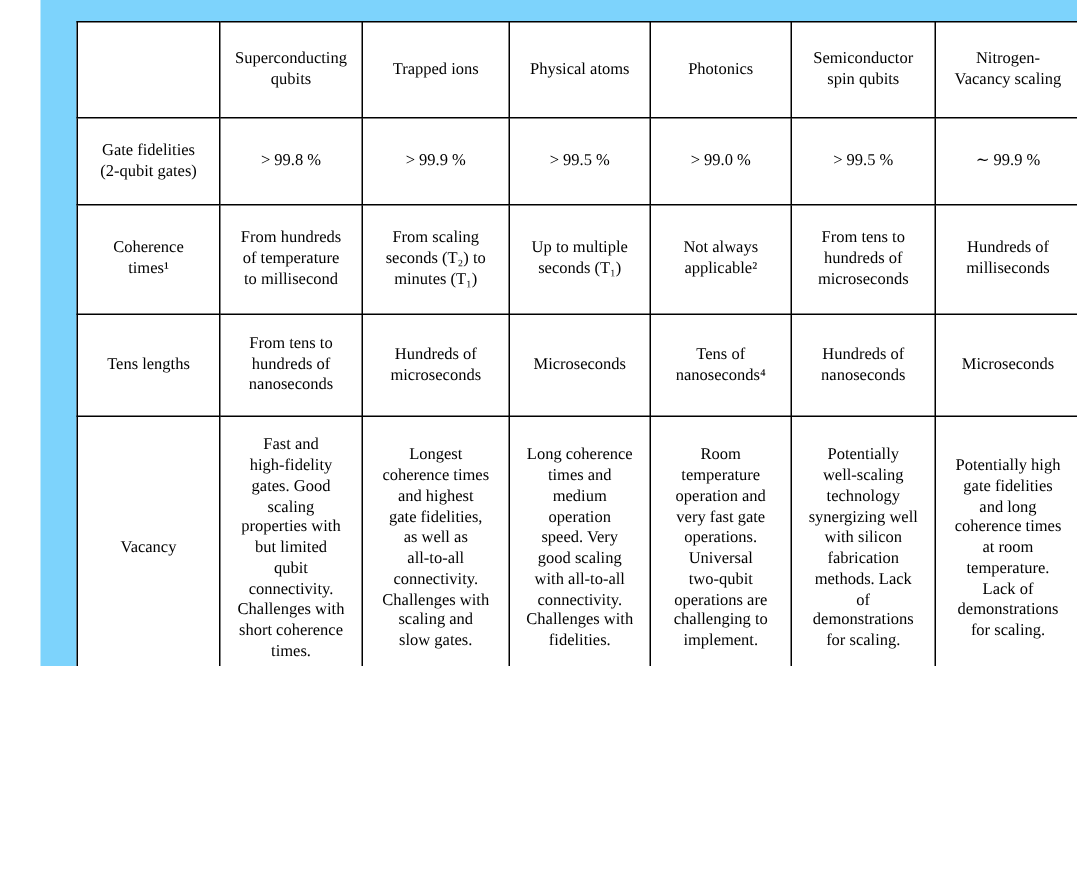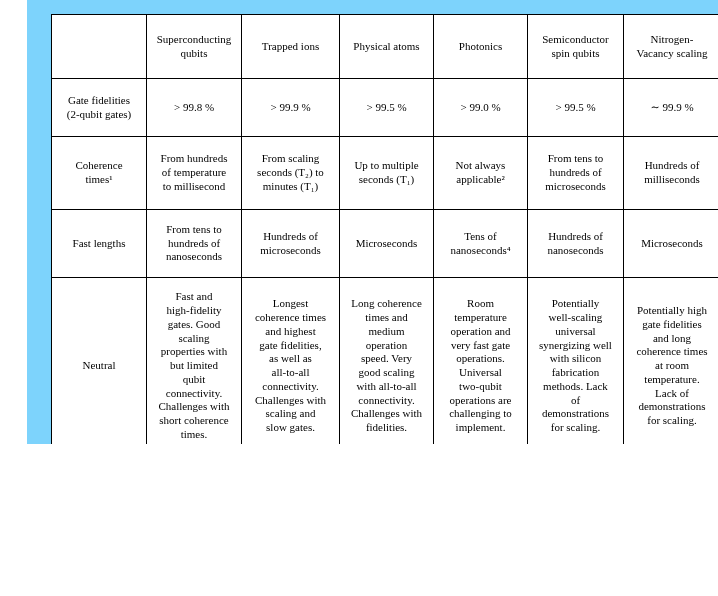--- a/index.html
+++ b/index.html
@@ -98,35 +98,35 @@
 seconds (T₁)</td>
         <td>Not always
 applicable²</td>
         <td>From tens to
 hundreds of
 microseconds</td>
         <td>Hundreds of
 milliseconds</td>
       </tr>
       <tr class="h-r2">
-        <th>Fast lengths</th>
+        <th>Tens lengths</th>
         <td>From tens to
 hundreds of
 nanoseconds</td>
         <td>Hundreds of
 microseconds</td>
         <td>Microseconds</td>
         <td>Tens of
 nanoseconds⁴</td>
         <td>Hundreds of
 nanoseconds</td>
         <td>Microseconds</td>
       </tr>
       <tr class="h-r5">
-        <th>Neutral</th>
+        <th>Vacancy</th>
         <td>Fast and
 high-fidelity
 gates. Good
 scaling
 properties with
 but limited
 qubit
 connectivity.
 Challenges with
 short coherence
@@ -156,21 +156,21 @@
 operation and
 very fast gate
 operations.
 Universal
 two-qubit
 operations are
 challenging to
 implement.</td>
         <td>Potentially
 well-scaling
-universal
+technology
 synergizing well
 with silicon
 fabrication
 methods. Lack
 of
 demonstrations
 for scaling.</td>
         <td>Potentially high
 gate fidelities
 and long

